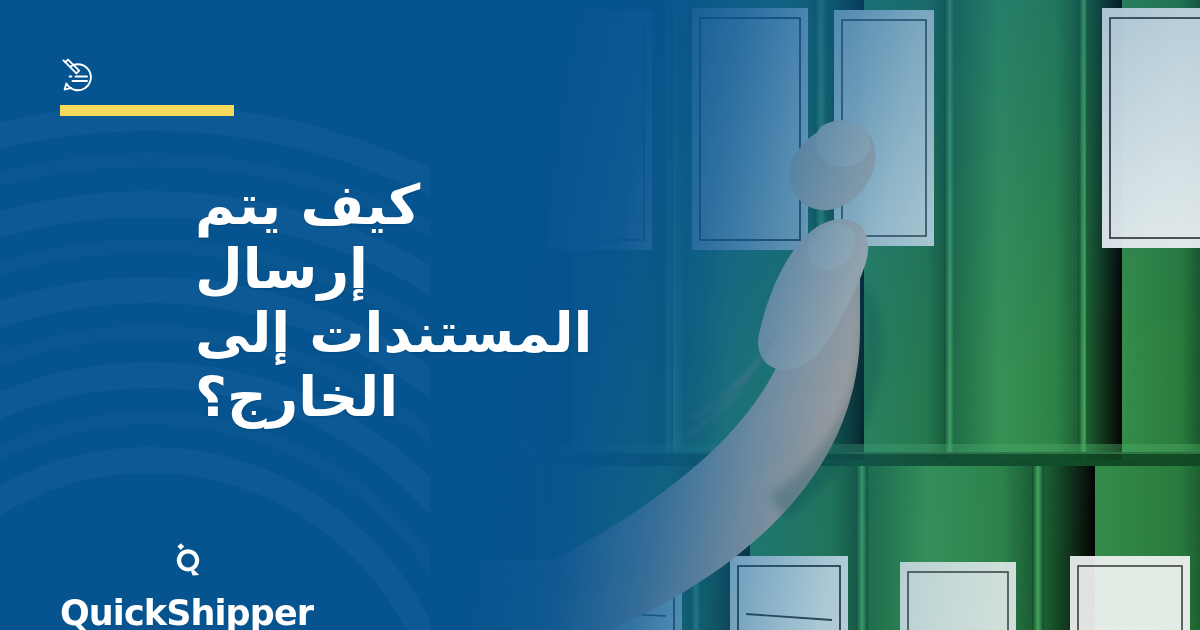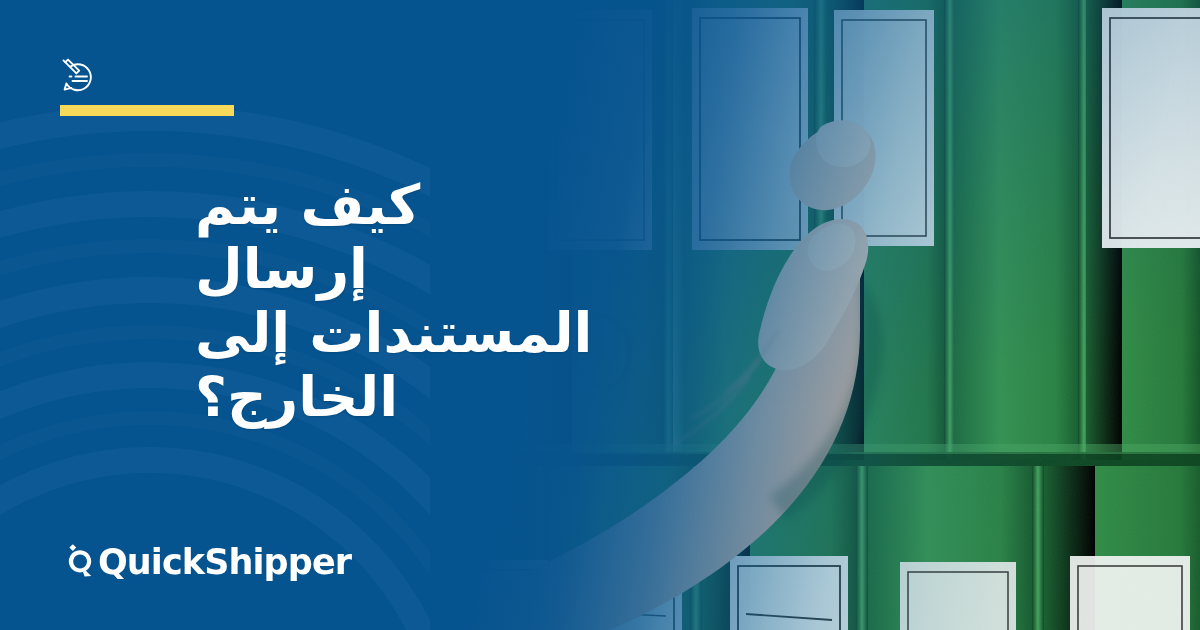--- a/index.html
+++ b/index.html
@@ -80,22 +80,23 @@
     line-height:64px;
     font-weight:700;
     letter-spacing:0px;
     text-shadow:0 1px 2px rgba(0,0,0,.12);
   }
 
   
   .logo{
     position:absolute;left:60px;top:541px;
     height:42px;
-    display:flex;align-items:center;gap:0px;
+    display:flex;align-items:center;gap:12px;
     direction:ltr;
+    flex-direction:column;
   }
   .logo-mark{width:40px;height:40px;flex:0 0 auto;margin-right:-2px;}
   .logo-mark svg{display:block;width:40px;height:40px;}
   .logo-text{
     color:#ffffff;
     font-size:35px;
     line-height:40px;
     font-weight:700;
     letter-spacing:-0.9px;
     font-family:"DejaVu Sans","Liberation Sans",sans-serif;

